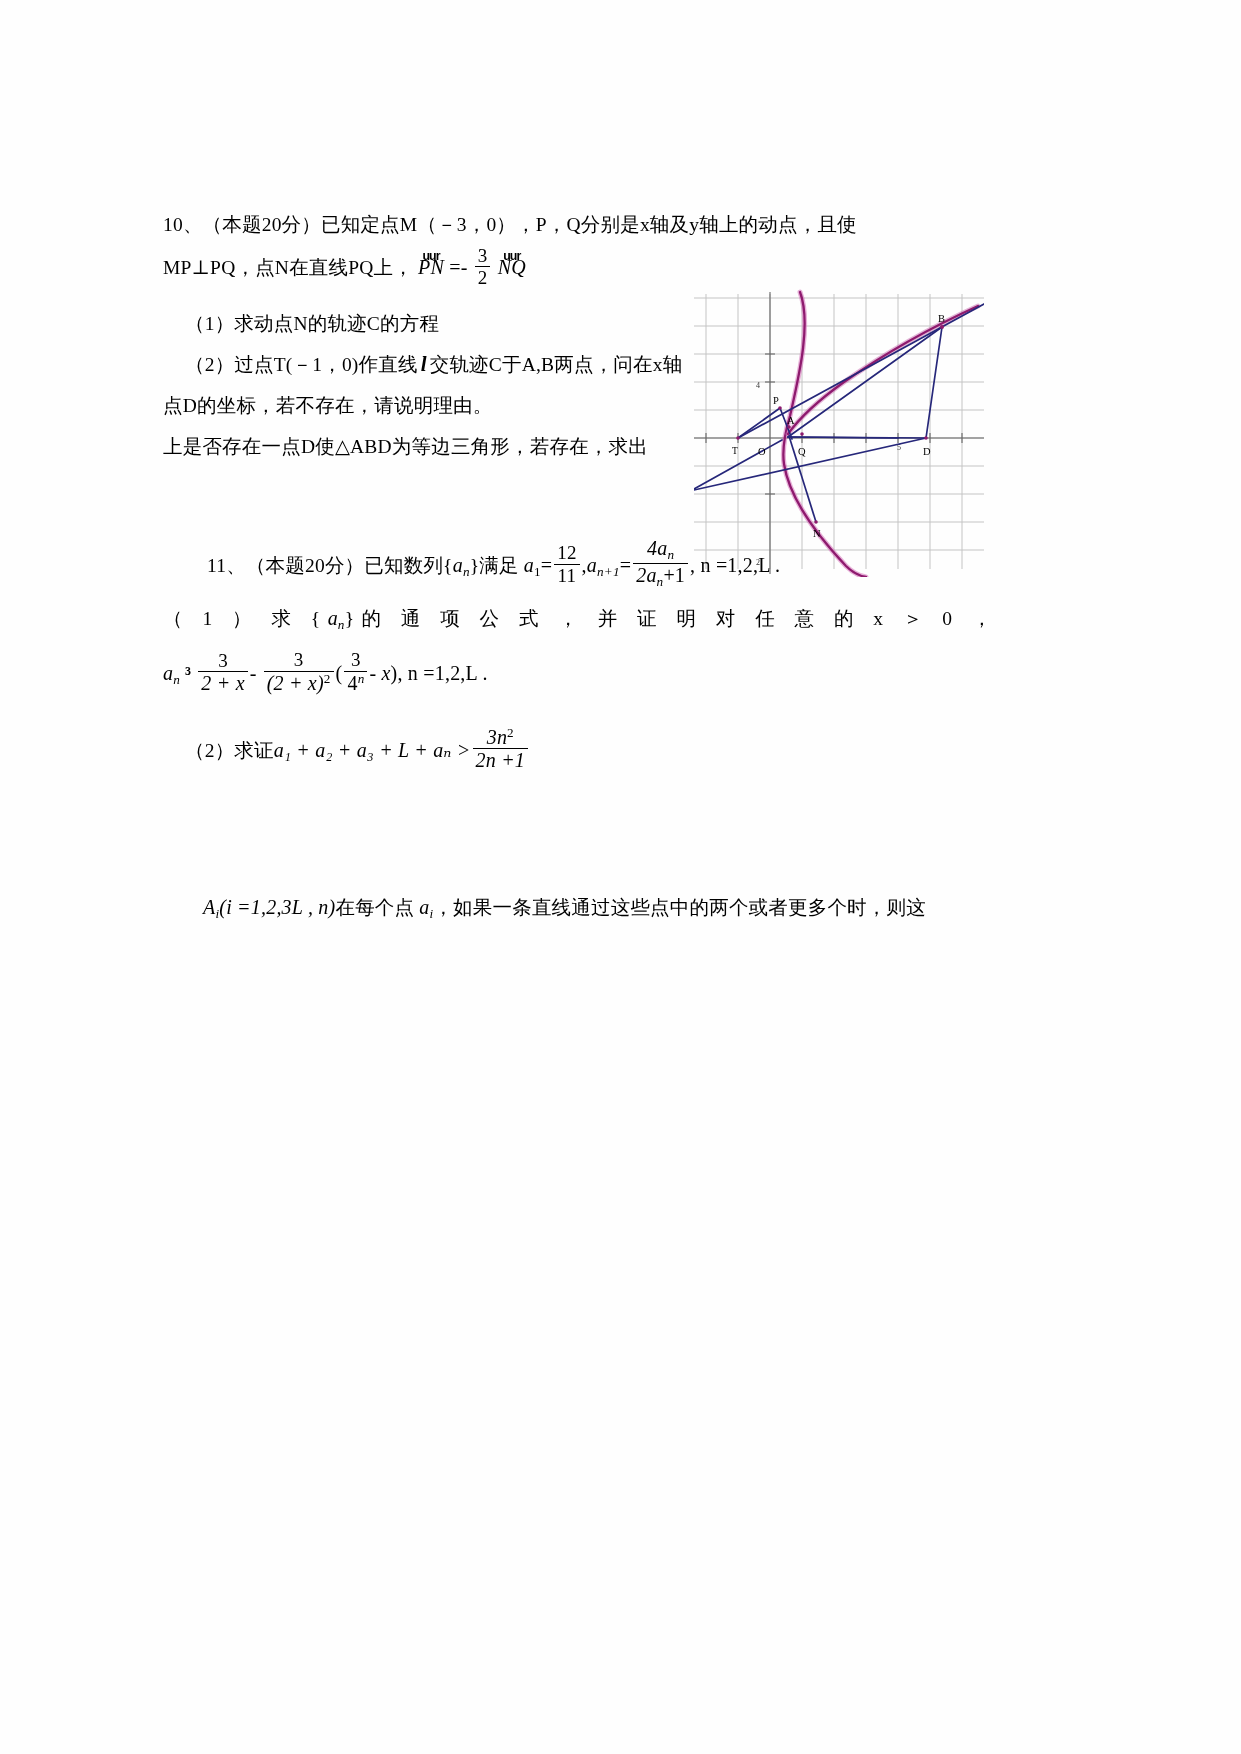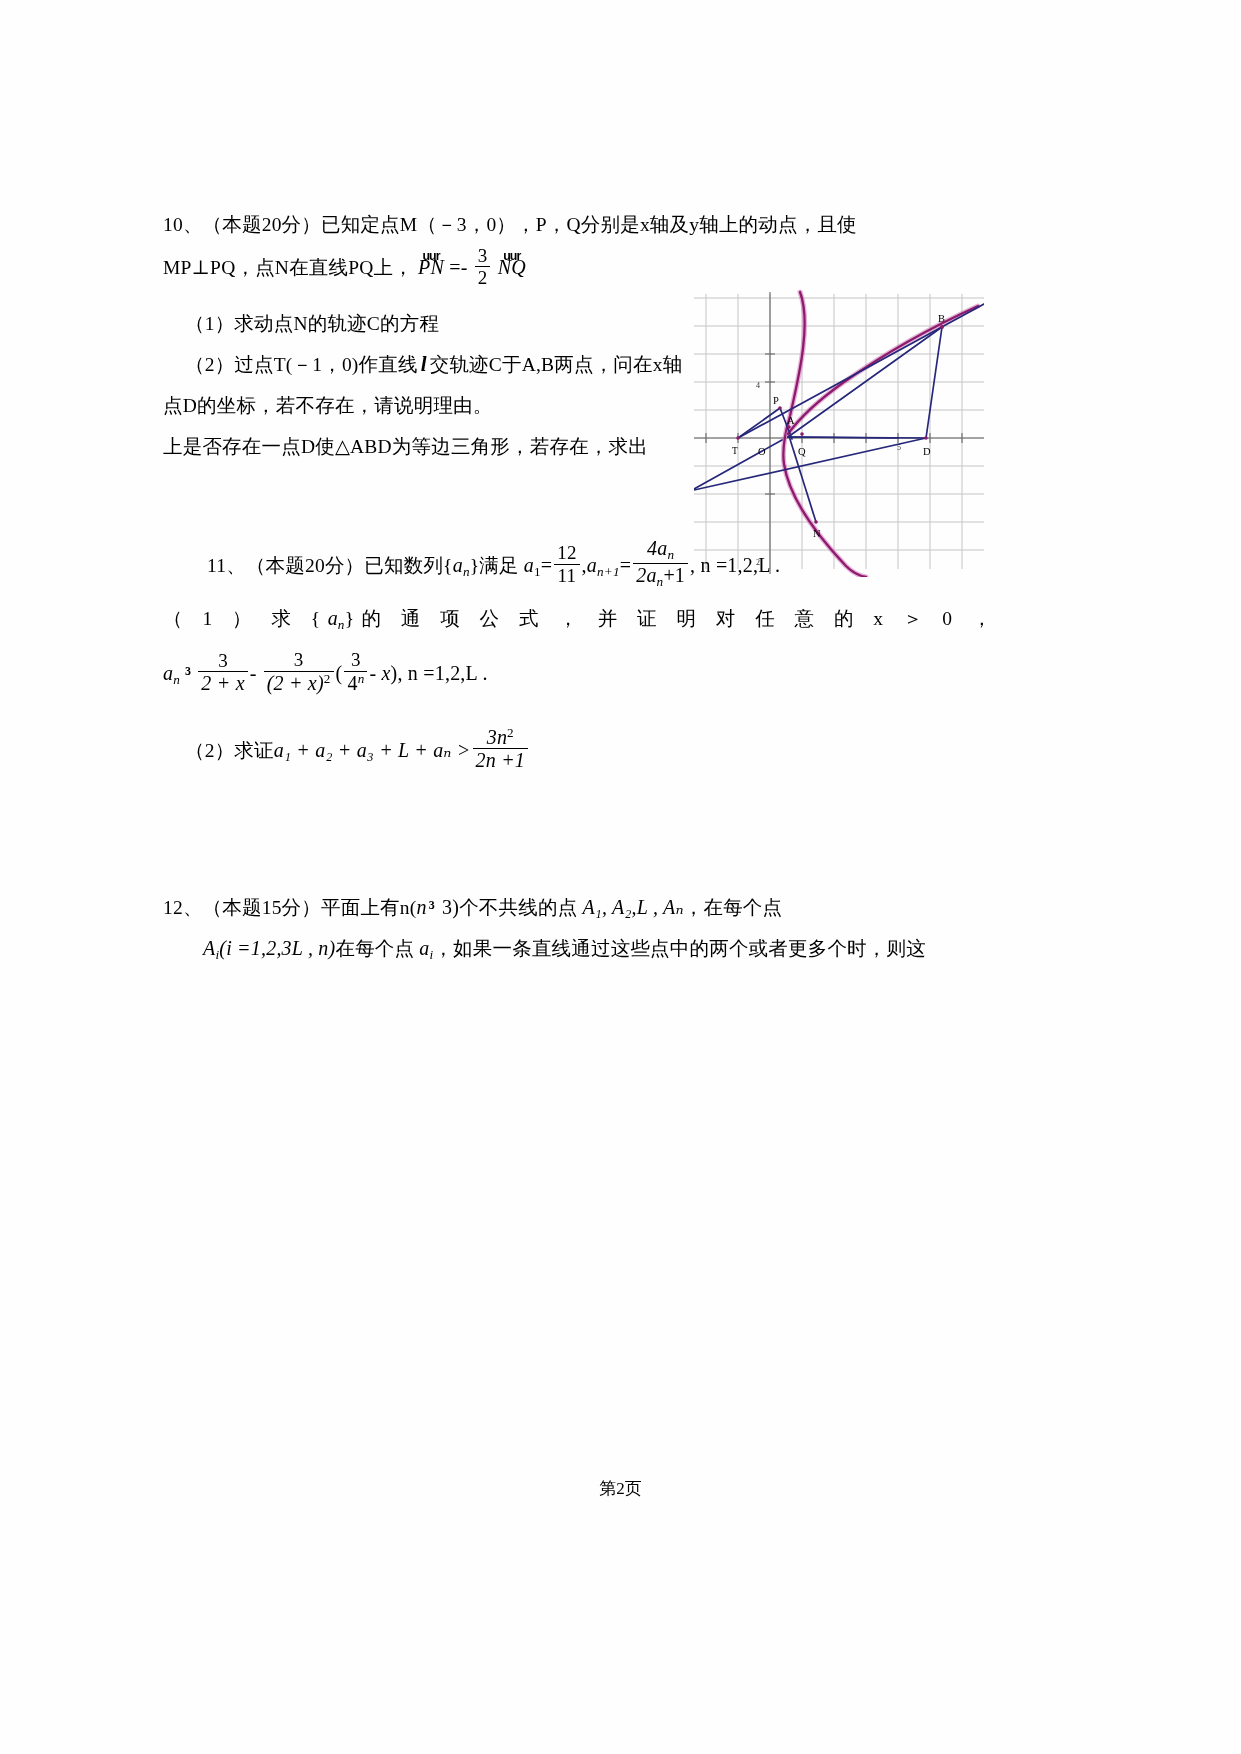--- a/index.html
+++ b/index.html
@@ -282,29 +282,23 @@
       <div class="gap-sm"></div>
 
       <div class="line indent1" style="line-height:56px;">
         <span>（2）求证</span><span class="m">a₁ + a₂ + a₃ + L  + aₙ &gt;</span><span class="frac"><span class="num m"><span>3n</span><span class="sup supr">2</span></span><span class="den m">2n +1</span></span>
       </div>
     </div>
 
     <div class="gap-lg"></div>
 
     <div>
-      <div class="line">
-        <span>12、</span><span>（本题15分）</span><span>平面上有n(</span><span class="m">n</span><span class="m mr" style="font-weight:bold;padding:0 2px;">³</span><span class="m mr"> 3)</span><span>个不共线的点 </span><span class="m">A₁, A₂,L , Aₙ</span><span>，在每个点</span>
-      </div>
 
       <div class="line indent2">
         <span class="m"><span>A</span><span class="sub">i</span></span><span class="m">(i =1,2,3L , n)</span><span>在每个点 </span><span class="m"><span>a</span><span class="sub">i</span></span><span>，如果一条直线通过这些点中的两个或者更多个时，则这</span>
       </div>
 
     </div>
 
   </div>
 
-  <div class="footer">
-    <span>第2页</span>
-  </div>
 
 </div>
 
 </body></html>

